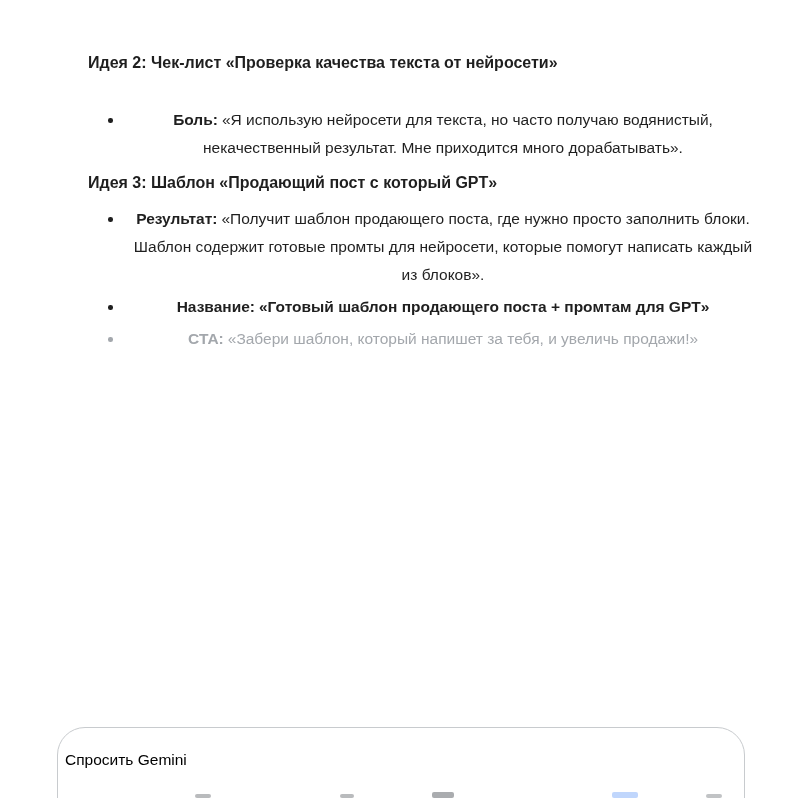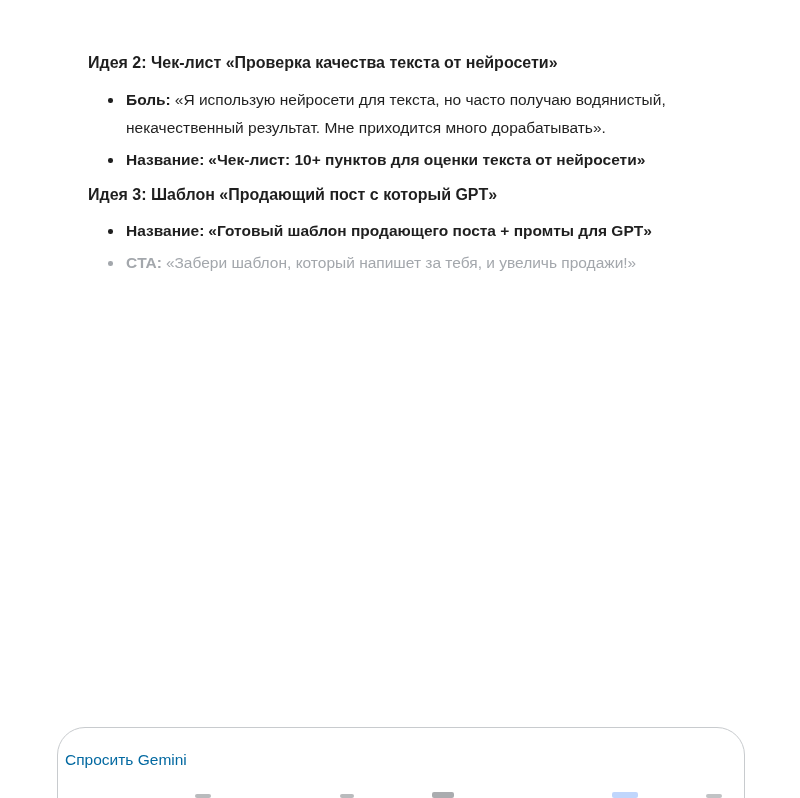--- a/index.html
+++ b/index.html
@@ -17,37 +17,38 @@
   }
   .response {
     padding: 52px 0 0 88px;
     width: 672px;
     box-sizing: content-box;
   }
   h3.sec-heading {
     font-size: 16px;
     line-height: 22px;
     font-weight: 700;
-    margin: 0 0 12px 0;
+    margin: 0 0 32px 0;
     color: #1f1f1f;
   }
   h3.sec-heading.second {
     margin: 10px 0 11px 0;
   }
   ul.bullets {
     list-style: none;
     margin: 0;
     padding: 0;
   }
   ul.bullets li {
     position: relative;
     padding-left: 38px;
     font-size: 15.5px;
     line-height: 28px;
     margin: 0 0 4px 0;
+    text-align: center;
   }
   ul.bullets li::before {
     content: "";
     position: absolute;
     left: 20px;
     top: 12px;
     width: 4.5px;
     height: 4.5px;
     border-radius: 50%;
     background: currentColor;
@@ -71,21 +72,21 @@
     left: 57px;
     top: 727px;
     width: 688px;
     height: 140px;
     border: 1.5px solid #c8cbce;
     border-radius: 28px;
     background: #ffffff;
     box-sizing: border-box;
   }
   .composer-placeholder {
-    color: #0369a1;
+    color: #000000;
     font-size: 15.5px;
     line-height: 20px;
     padding: 22px 0 0 7px;
   }
   
   .cutoff-glyph {
     position: absolute;
     border-radius: 2px;
   }
   .g1 { left: 195px; top: 794px; width: 16px; height: 4px; background: rgba(100,104,109,0.45); }
@@ -98,29 +99,31 @@
 <body>
 
 <div class="response">
 
   <h3 class="sec-heading">Идея 2: Чек-лист «Проверка качества текста от нейросети»</h3>
   <ul class="bullets">
     <li>
       <span class="lbl">Боль:</span><span class="txt">«Я использую нейросети для текста, но часто получаю водянистый,
 некачественный результат. Мне приходится много дорабатывать».</span>
     </li>
-    <li class="bold-all">
-      <span class="lbl">Название:</span><span class="txt">«Чек-лист: 10+ пунктов для оценки текста от нейросети»</span>
-    </li>
   </ul>
 
   <h3 class="sec-heading second">Идея 3: Шаблон «Продающий пост с который GPT»</h3>
   <ul class="bullets">
+    <li>
+      <span class="lbl">Результат:</span><span class="txt">«Получит шаблон продающего поста, где нужно просто заполнить блоки.
+Шаблон содержит готовые промты для нейросети, которые помогут написать каждый
+из блоков».</span>
+    </li>
     <li class="bold-all">
-      <span class="lbl">Название:</span><span class="txt">«Готовый шаблон продающего поста + промты для GPT»</span>
+      <span class="lbl">Название:</span><span class="txt">«Готовый шаблон продающего поста + промтам для GPT»</span>
     </li>
     <li class="faded">
       <span class="lbl">CTA:</span><span class="txt">«Забери шаблон, который напишет за тебя, и увеличь продажи!»</span>
     </li>
   </ul>
 
 </div>
 
 <div class="composer">
   <div class="composer-placeholder">Спросить Gemini</div>

